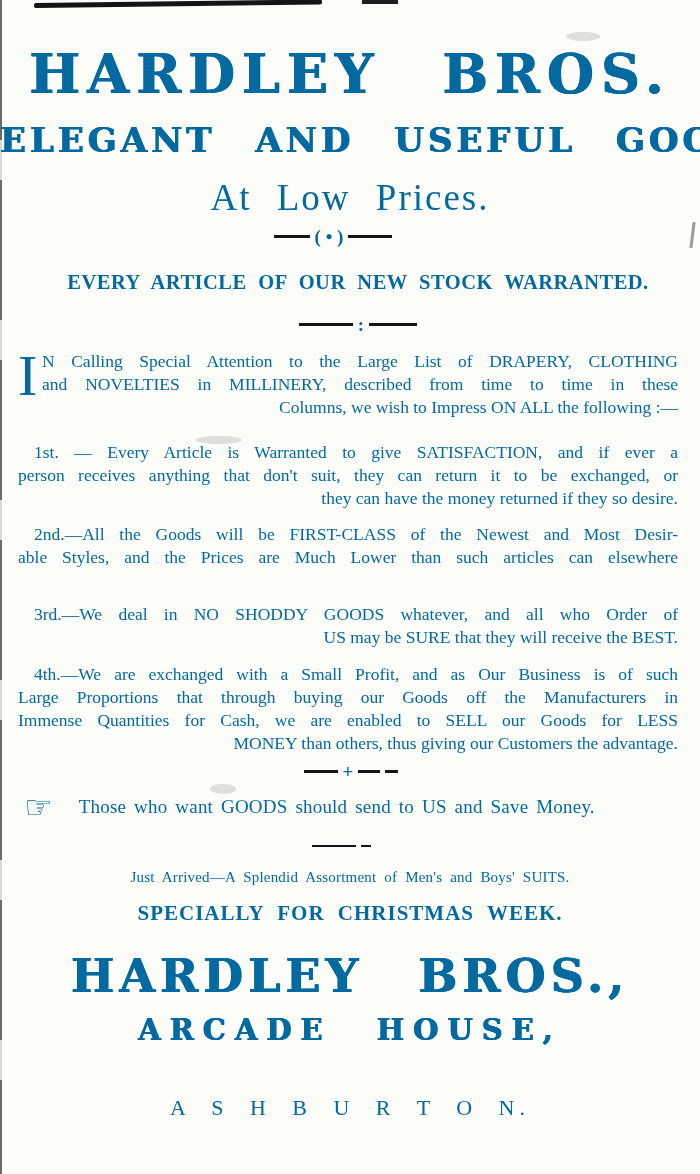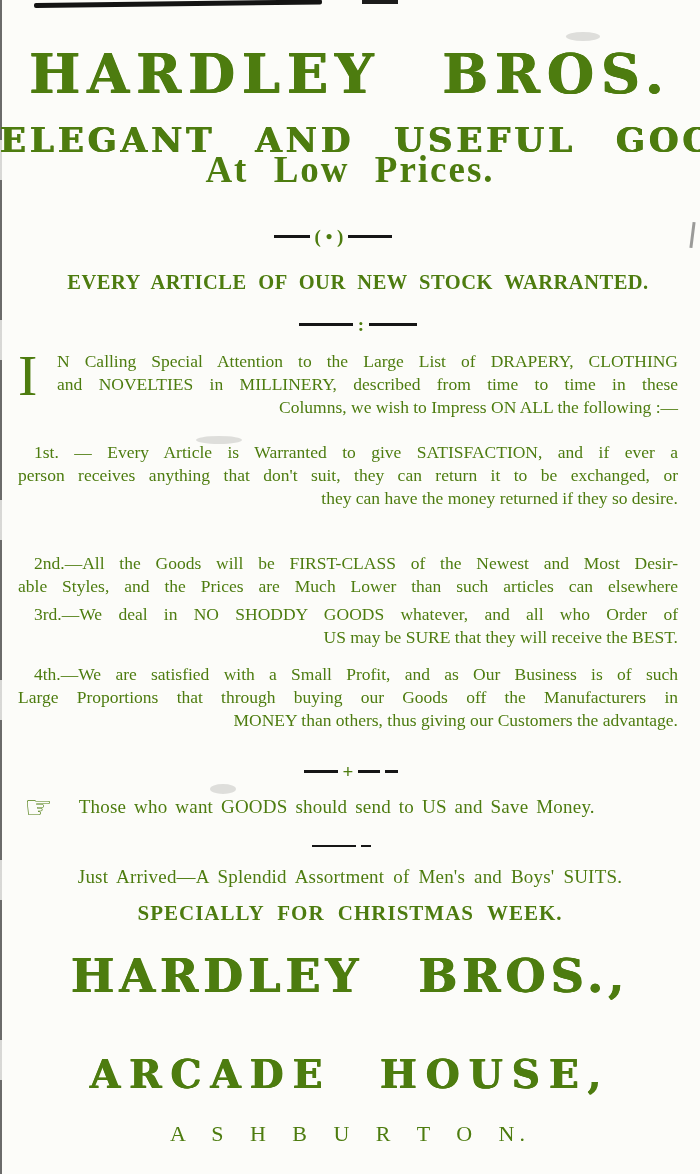--- a/index.html
+++ b/index.html
@@ -2,21 +2,21 @@
 <html><head>
 <meta charset="utf-8">
 <style>
   html, body { margin: 0; padding: 0; background: #e8e8e4; }
   .page {
     position: relative;
     width: 700px;
     height: 1174px;
     margin: 0 auto;
     background: #fcfcf9;
-    color: #4d7c0f;
+    color: #0369a1;
     font-family: "Liberation Serif", serif;
     overflow: hidden;
   }
   .abs { position: absolute; }
 
   
   .col-rule-left {
     left: 0; top: 0; width: 2px; height: 1174px;
     background: repeating-linear-gradient(180deg,
       #3b3b3b 0 140px, rgba(60,60,60,.25) 140px 180px);
@@ -43,21 +43,21 @@
     top: 44px; font-size: 54px; line-height: 60px; font-weight: bold;
     font-family: "DejaVu Serif", serif;
     letter-spacing: 7px; word-spacing: 36px; white-space: nowrap;
   }
   .subtitle {
     top: 122px; font-size: 34px; line-height: 36px; font-weight: bold;
     font-family: "DejaVu Serif", serif;
     letter-spacing: 4px; word-spacing: 24px; white-space: nowrap;
   }
   .tagline {
-    top: 148px; font-size: 37px; line-height: 44px; font-weight: bold;
+    top: 176px; font-size: 37px; line-height: 44px; font-weight: normal;
     letter-spacing: 2px; word-spacing: 14px;
   }
   .warranty {
     top: 268px; font-size: 20.5px; line-height: 28px; font-weight: bold;
     letter-spacing: 0.5px; word-spacing: 6px; white-space: nowrap; margin-left: 8px;
   }
 
   
   .rule-row { display: flex; align-items: center; justify-content: center; gap: 5px; }
   .hrule { display: inline-block; height: 3px; background: #161616; }
@@ -65,53 +65,53 @@
   .rule-dot   { top: 227px; left: 268px; width: 130px; }
   .rule-colon { top: 315px; left: 296px; width: 124px; }
   .rule-plus  { top: 762px; left: 296px; width: 110px; }
   .rule-short { top: 845px; left: 306px; width: 70px; }
 
   
   .para { position: absolute; left: 18px; width: 660px; }
   .bl { font-size: 17.5px; line-height: 23px; height: 23px; text-align: right; }
   .jl { text-align: justify; text-align-last: justify; }
   .ind { text-indent: 16px; }
-  .cap-indent { margin-left: 39px; }
+  .cap-indent { margin-left: 24px; }
   .dropcap {
     position: absolute; left: 0; top: 1px;
     font-size: 58px; line-height: 50px; font-weight: normal;
   }
 
   
   .notice { top: 791px; left: 24px; width: 650px; display: flex; align-items: center; gap: 26px; }
   .manicule { font-family: "DejaVu Sans", sans-serif; font-size: 32px; line-height: 1; }
   .notice-text { font-size: 19px; letter-spacing: 0.2px; word-spacing: 3px; }
 
-  .arrival { top: 864px; font-size: 19px; line-height: 26px; letter-spacing: 0.2px; word-spacing: 4px; }
+  .arrival { top: 864px; font-size: 15px; line-height: 26px; letter-spacing: 0.2px; word-spacing: 4px; }
   .christmas { top: 899px; font-size: 21px; line-height: 28px; font-weight: bold; letter-spacing: 1px; word-spacing: 7px; }
 
   
   .footer-name {
     top: 948px; font-size: 46px; line-height: 56px; font-weight: bold;
     font-family: "DejaVu Serif", serif;
     letter-spacing: 5px; word-spacing: 34px; white-space: nowrap;
   }
   .footer-building {
-    top: 1012px; font-size: 39px; line-height: 36px; font-weight: bold;
+    top: 1012px; font-size: 29px; line-height: 36px; font-weight: bold;
     font-family: "DejaVu Serif", serif;
-    letter-spacing: 9px; word-spacing: 26px; white-space: nowrap; margin-top: 44px;
+    letter-spacing: 9px; word-spacing: 26px; white-space: nowrap;
   }
   .footer-street {
     top: 1056px; font-size: 21px; line-height: 27px; font-weight: bold;
     font-family: "DejaVu Serif", serif;
     letter-spacing: 5px; word-spacing: 18px; white-space: nowrap;
   }
   .footer-town {
     top: 1094px; font-size: 22px; line-height: 28px;
-    letter-spacing: 5px; word-spacing: 11px; white-space: nowrap; margin-top: 26px;
+    letter-spacing: 5px; word-spacing: 11px; white-space: nowrap;
   }
 </style>
 </head>
 <body>
 
 <div class="page">
 
   <div class="abs col-rule-left"></div>
   <div class="abs top-rule-1"></div>
   <div class="abs top-rule-2"></div>
@@ -144,33 +144,34 @@
     <div class="bl jl cap-indent">and NOVELTIES in MILLINERY, described from time to time in these</div>
     <div class="bl">Columns, we wish to Impress ON ALL the following :—</div>
   </div>
 
   <div class="para" style="top:441px;">
     <div class="bl jl ind">1st. — Every Article is Warranted to give SATISFACTION, and if ever a</div>
     <div class="bl jl">person receives anything that don't suit, they can return it to be exchanged, or</div>
     <div class="bl">they can have the money returned if they so desire.</div>
   </div>
 
-  <div class="para" style="top:552px;">
+  <div class="para" style="top:523px;">
     <div class="bl jl ind">2nd.—All the Goods will be FIRST-CLASS of the Newest and Most Desir-</div>
     <div class="bl jl">able Styles, and the Prices are Much Lower than such articles can elsewhere</div>
   </div>
 
   <div class="para" style="top:603px;">
     <div class="bl jl ind">3rd.—We deal in NO SHODDY GOODS whatever, and all who Order of</div>
     <div class="bl">US may be SURE that they will receive the BEST.</div>
   </div>
 
   <div class="para" style="top:663px;">
-    <div class="bl jl ind">4th.—We are satisfied with a Small Profit, and as Our Business is of such</div>
+    <div class="bl jl ind">4th.—We are exchanged with a Small Profit, and as Our Business is of such</div>
     <div class="bl jl">Large Proportions that through buying our Goods off the Manufacturers in</div>
+    <div class="bl jl">Immense Quantities for Cash, we are enabled to SELL our Goods for LESS</div>
     <div class="bl">MONEY than others, thus giving our Customers the advantage.</div>
   </div>
 
   <div class="abs rule-row rule-plus">
     <span class="hrule" style="width:34px;"></span>
     <span class="rule-sym">+</span>
     <span class="hrule" style="width:22px;"></span>
     <span class="hrule" style="width:13px;"></span>
   </div>
 

